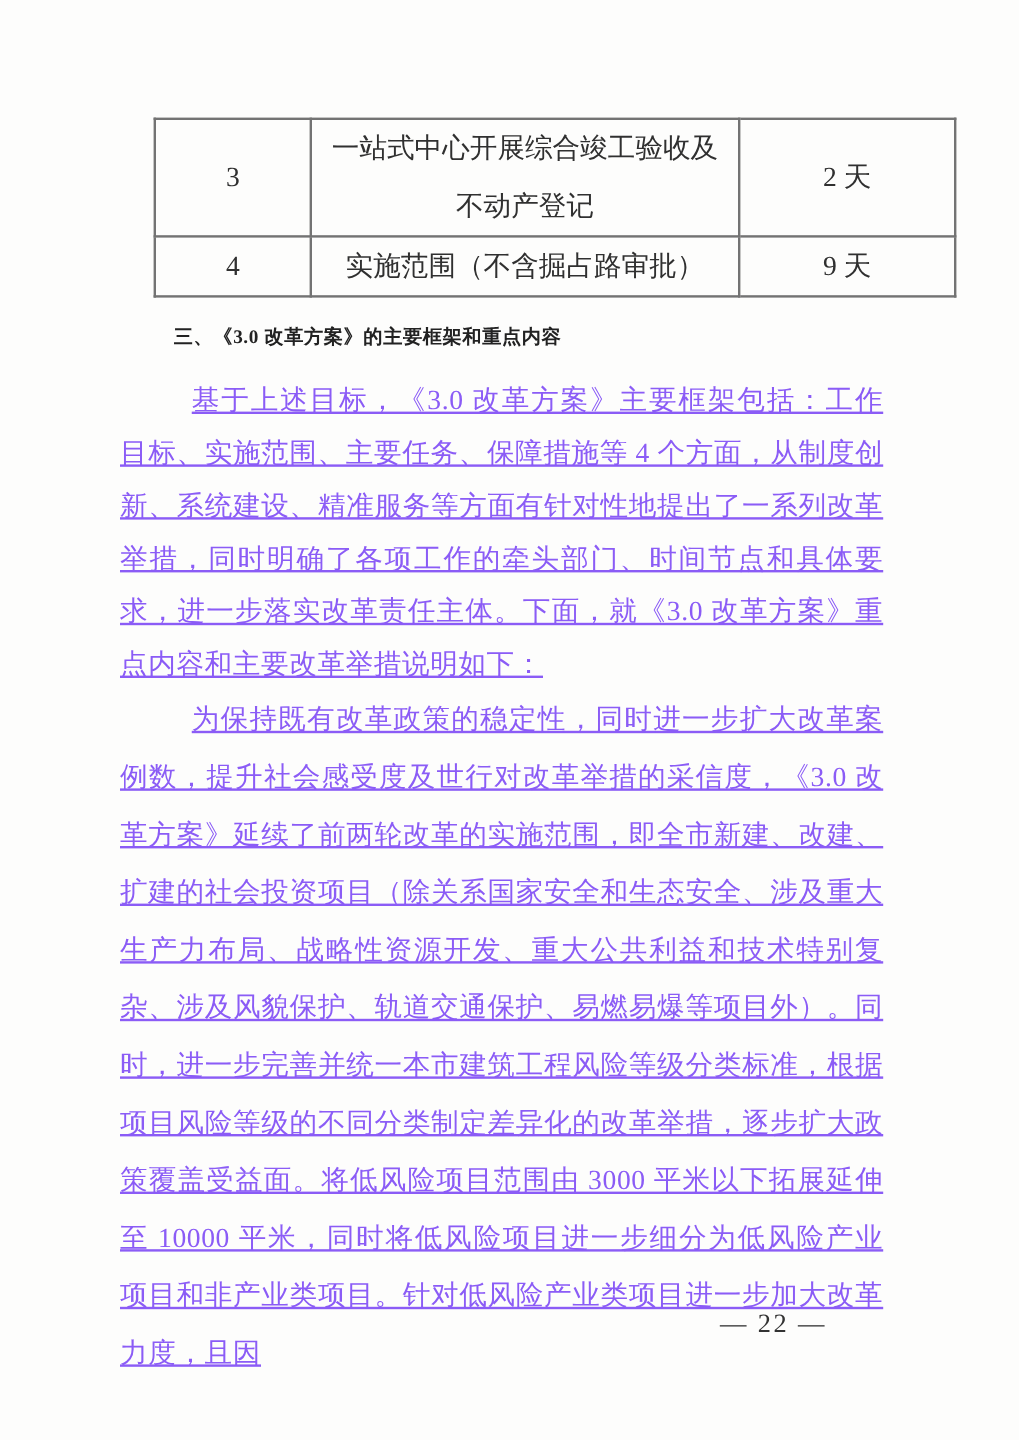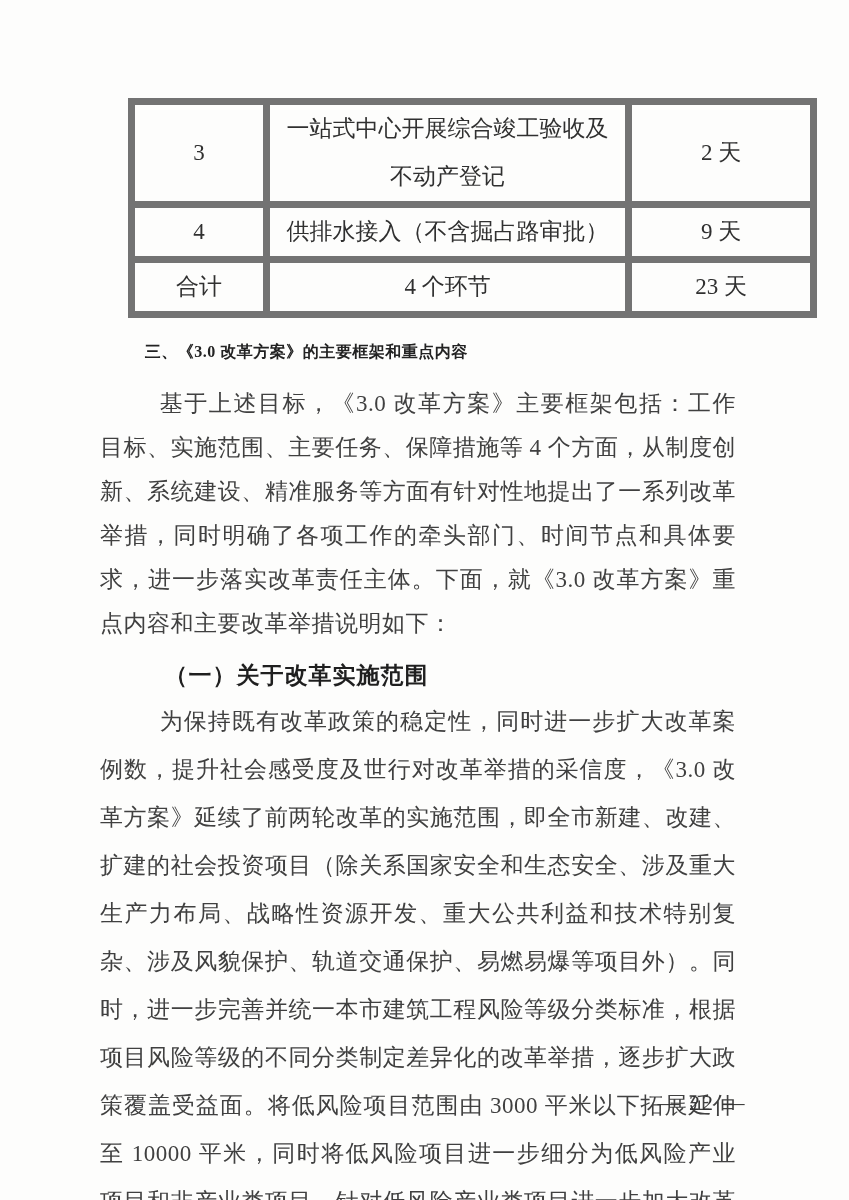--- a/index.html
+++ b/index.html
@@ -26,21 +26,21 @@
   
   table.approval-table {
     border-collapse: collapse;
     table-layout: fixed;
     width: 613px;
     margin-left: 28px;
     font-size: 23px;
     color: #303030;
   }
   table.approval-table td {
-    border: 7px solid #737373;
+    border: 2px solid #737373;
     text-align: center;
     vertical-align: middle;
     padding: 0 10px;
     line-height: 48px;
   }
   td.col-no   { width: 108px; }
   td.col-item { width: 335px; }
   td.col-days { width: 158px; }
   tr.row-tall td { height: 86px; }
   tr.row-mid  td { height: 46px; }
@@ -55,77 +55,71 @@
     letter-spacing: 0.5px;
     color: #222;
   }
   .para {
     margin: 14px 0 0 0;
     font-size: 23px;
     line-height: 44px;
     text-align: justify;
     text-indent: 2.6em;
     letter-spacing: 0.5px;
-    color: #404040;
+    color: #8b5cf6;
+    text-decoration: underline;
   }
   .para-2 {
     margin-top: 0;
     line-height: 48px;
   }
   .h-subsection {
     margin: 10px 0 2px 0;
     font-size: 23px;
     font-weight: bold;
     line-height: 40px;
     text-indent: 2.8em;
     letter-spacing: 1px;
     color: #1f1f1f;
   }
   
   .page-number {
     position: absolute;
-    left: 632px;
+    left: 600px;
     top: 1090px;
     width: 140px;
-    text-align: center;
     font-size: 22px;
     letter-spacing: 2px;
     color: #333;
   }
 </style>
 </head>
 <body>
 
 <div class="page">
   <div class="content">
 
     <table class="approval-table">
       <tbody>
         <tr class="row-tall">
           <td class="col-no">3</td>
           <td class="col-item">一站式中心开展综合竣工验收及不动产登记</td>
           <td class="col-days">2 天</td>
         </tr>
         <tr class="row-mid">
           <td class="col-no">4</td>
-          <td class="col-item">供排水接入（不含掘占路审批）</td>
+          <td class="col-item">实施范围（不含掘占路审批）</td>
           <td class="col-days">9 天</td>
-        </tr>
-        <tr class="row-sum">
-          <td class="col-no">合计</td>
-          <td class="col-item">4 个环节</td>
-          <td class="col-days">23 天</td>
         </tr>
       </tbody>
     </table>
 
     <h2 class="h-section">三、《3.0 改革方案》的主要框架和重点内容</h2>
 
     <p class="para para-1">基于上述目标，《3.0 改革方案》主要框架包括：工作目标、实施范围、主要任务、保障措施等 4 个方面，从制度创新、系统建设、精准服务等方面有针对性地提出了一系列改革举措，同时明确了各项工作的牵头部门、时间节点和具体要求，进一步落实改革责任主体。下面，就《3.0 改革方案》重点内容和主要改革举措说明如下：</p>
 
-    <h3 class="h-subsection">（一）关于改革实施范围</h3>
 
     <p class="para para-2">为保持既有改革政策的稳定性，同时进一步扩大改革案例数，提升社会感受度及世行对改革举措的采信度，《3.0 改革方案》延续了前两轮改革的实施范围，即全市新建、改建、扩建的社会投资项目（除关系国家安全和生态安全、涉及重大生产力布局、战略性资源开发、重大公共利益和技术特别复杂、涉及风貌保护、轨道交通保护、易燃易爆等项目外）。同时，进一步完善并统一本市建筑工程风险等级分类标准，根据项目风险等级的不同分类制定差异化的改革举措，逐步扩大政策覆盖受益面。将低风险项目范围由 3000 平米以下拓展延伸至 10000 平米，同时将低风险项目进一步细分为低风险产业项目和非产业类项目。针对低风险产业类项目进一步加大改革力度，且因</p>
 
   </div>
 
   <div class="page-number">— 22 —</div>
 </div>
 
 </body></html>

